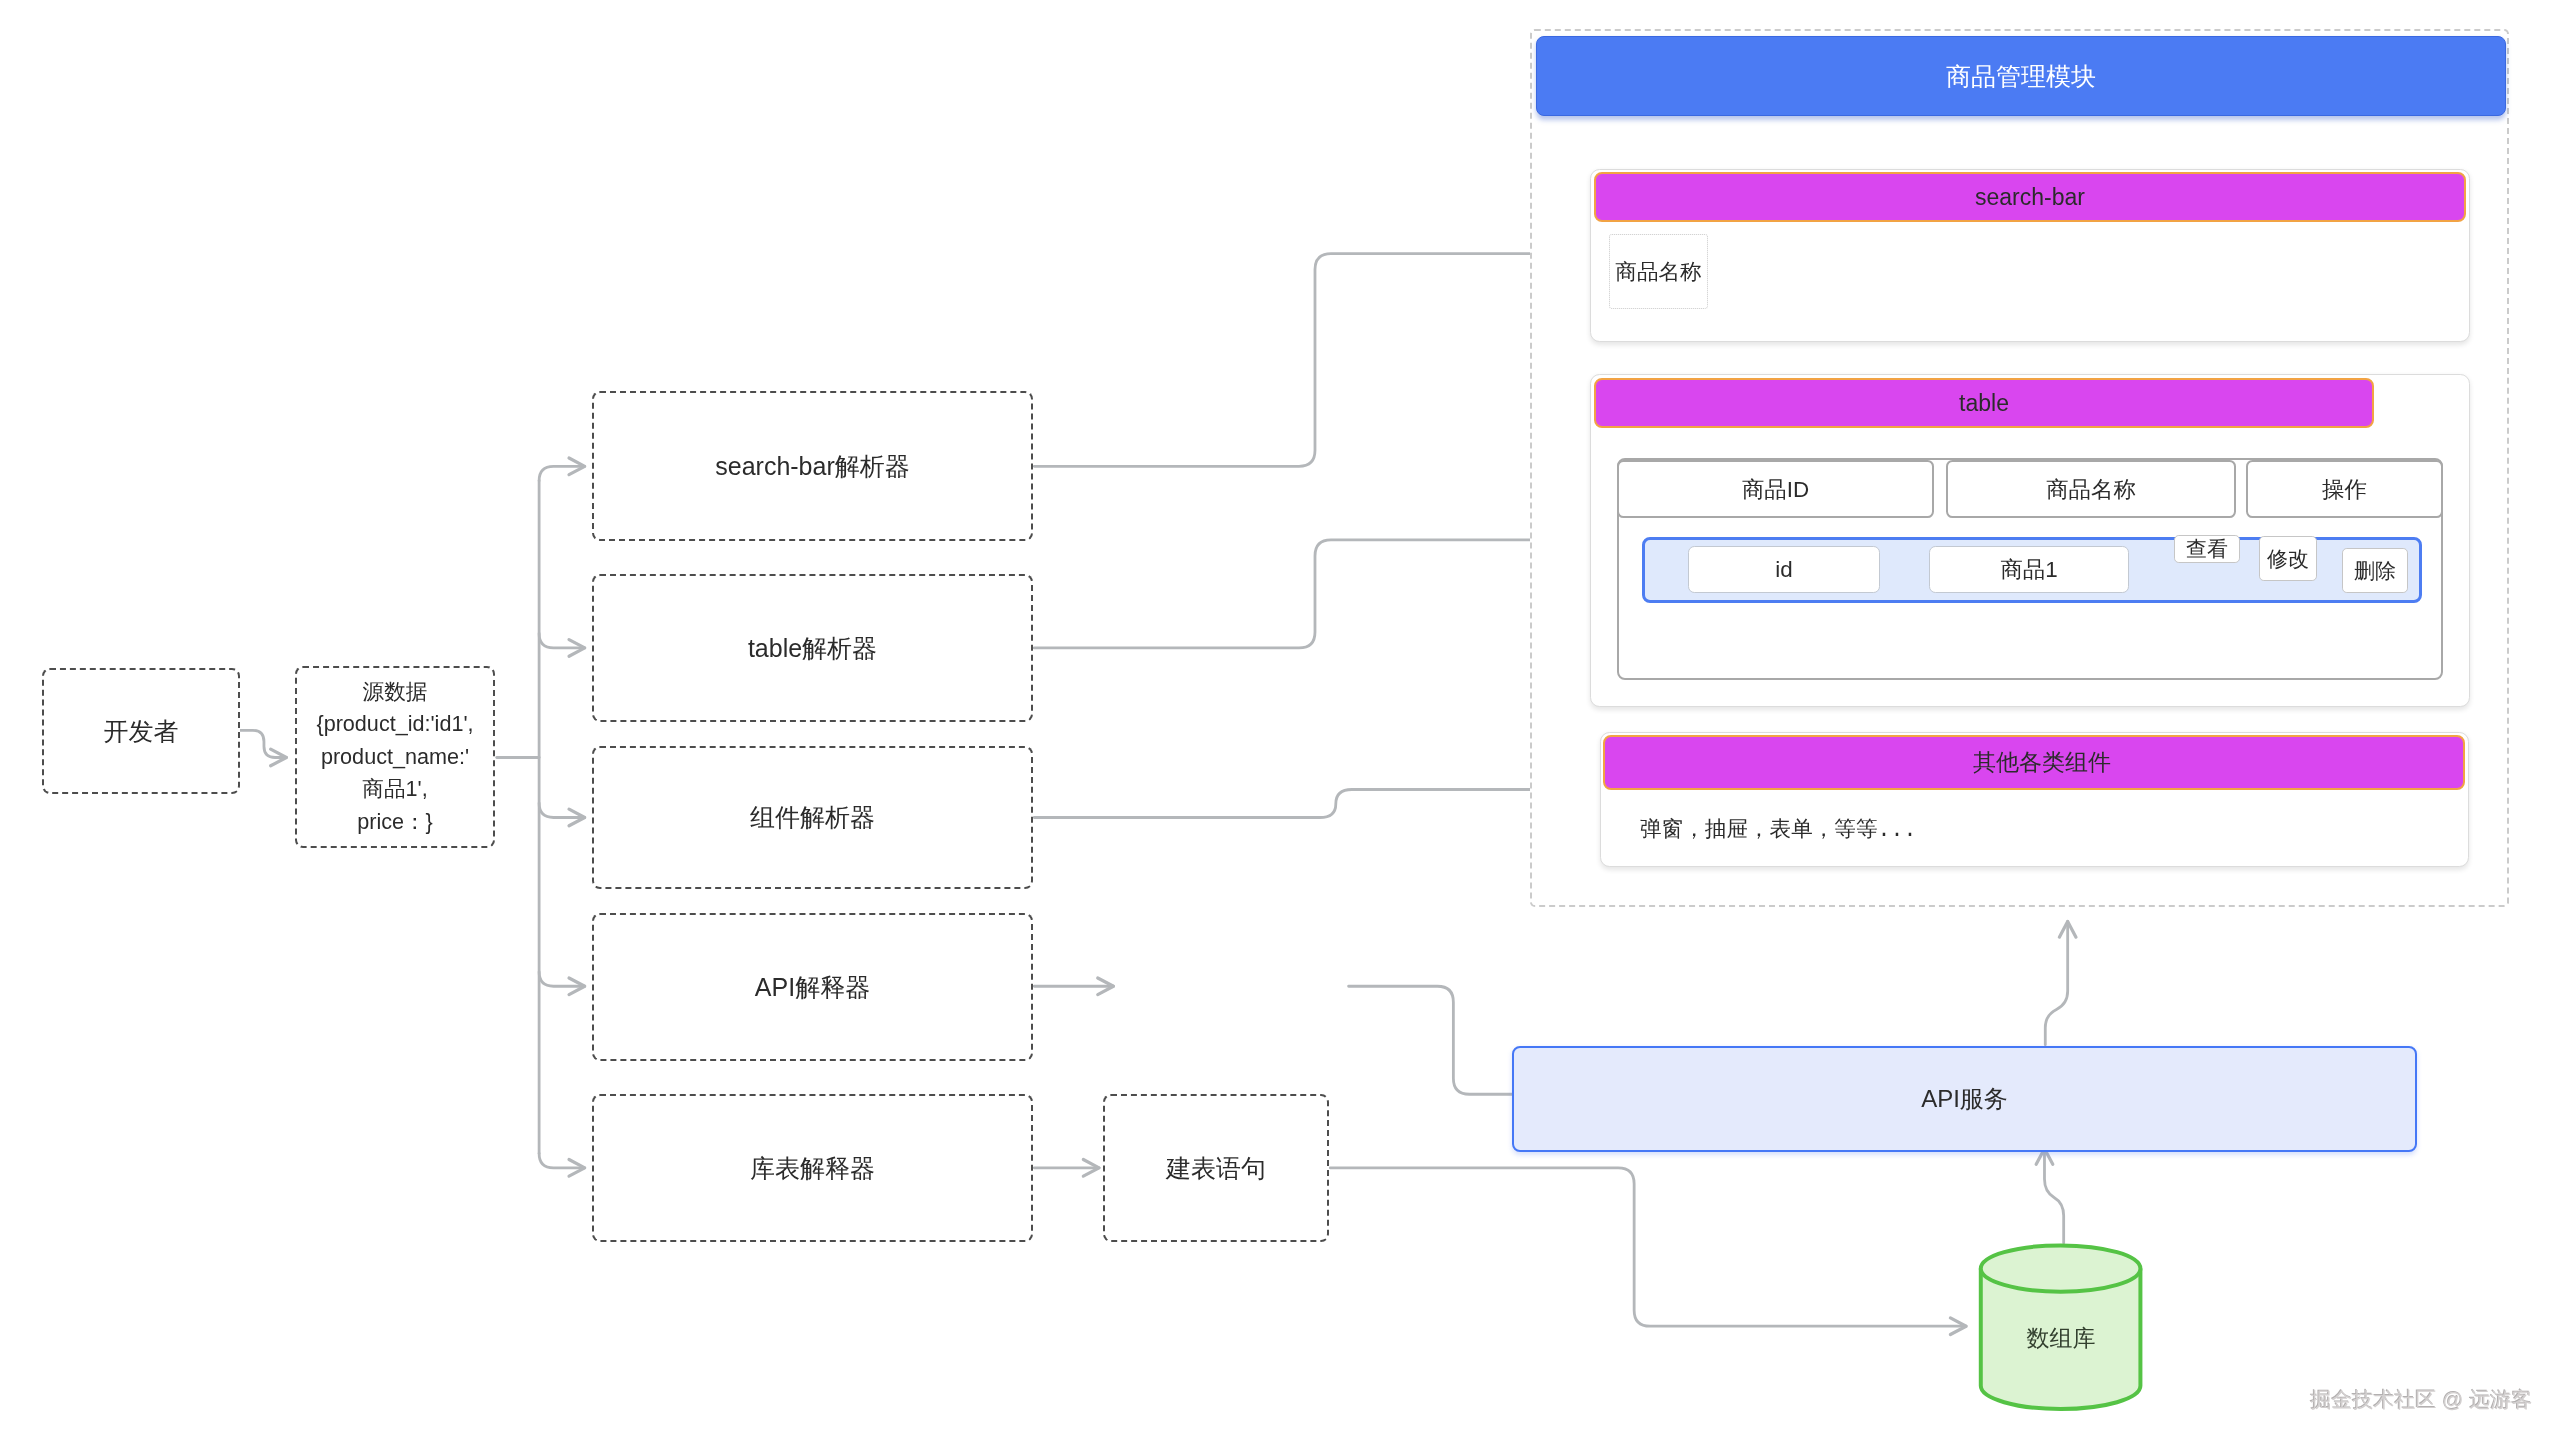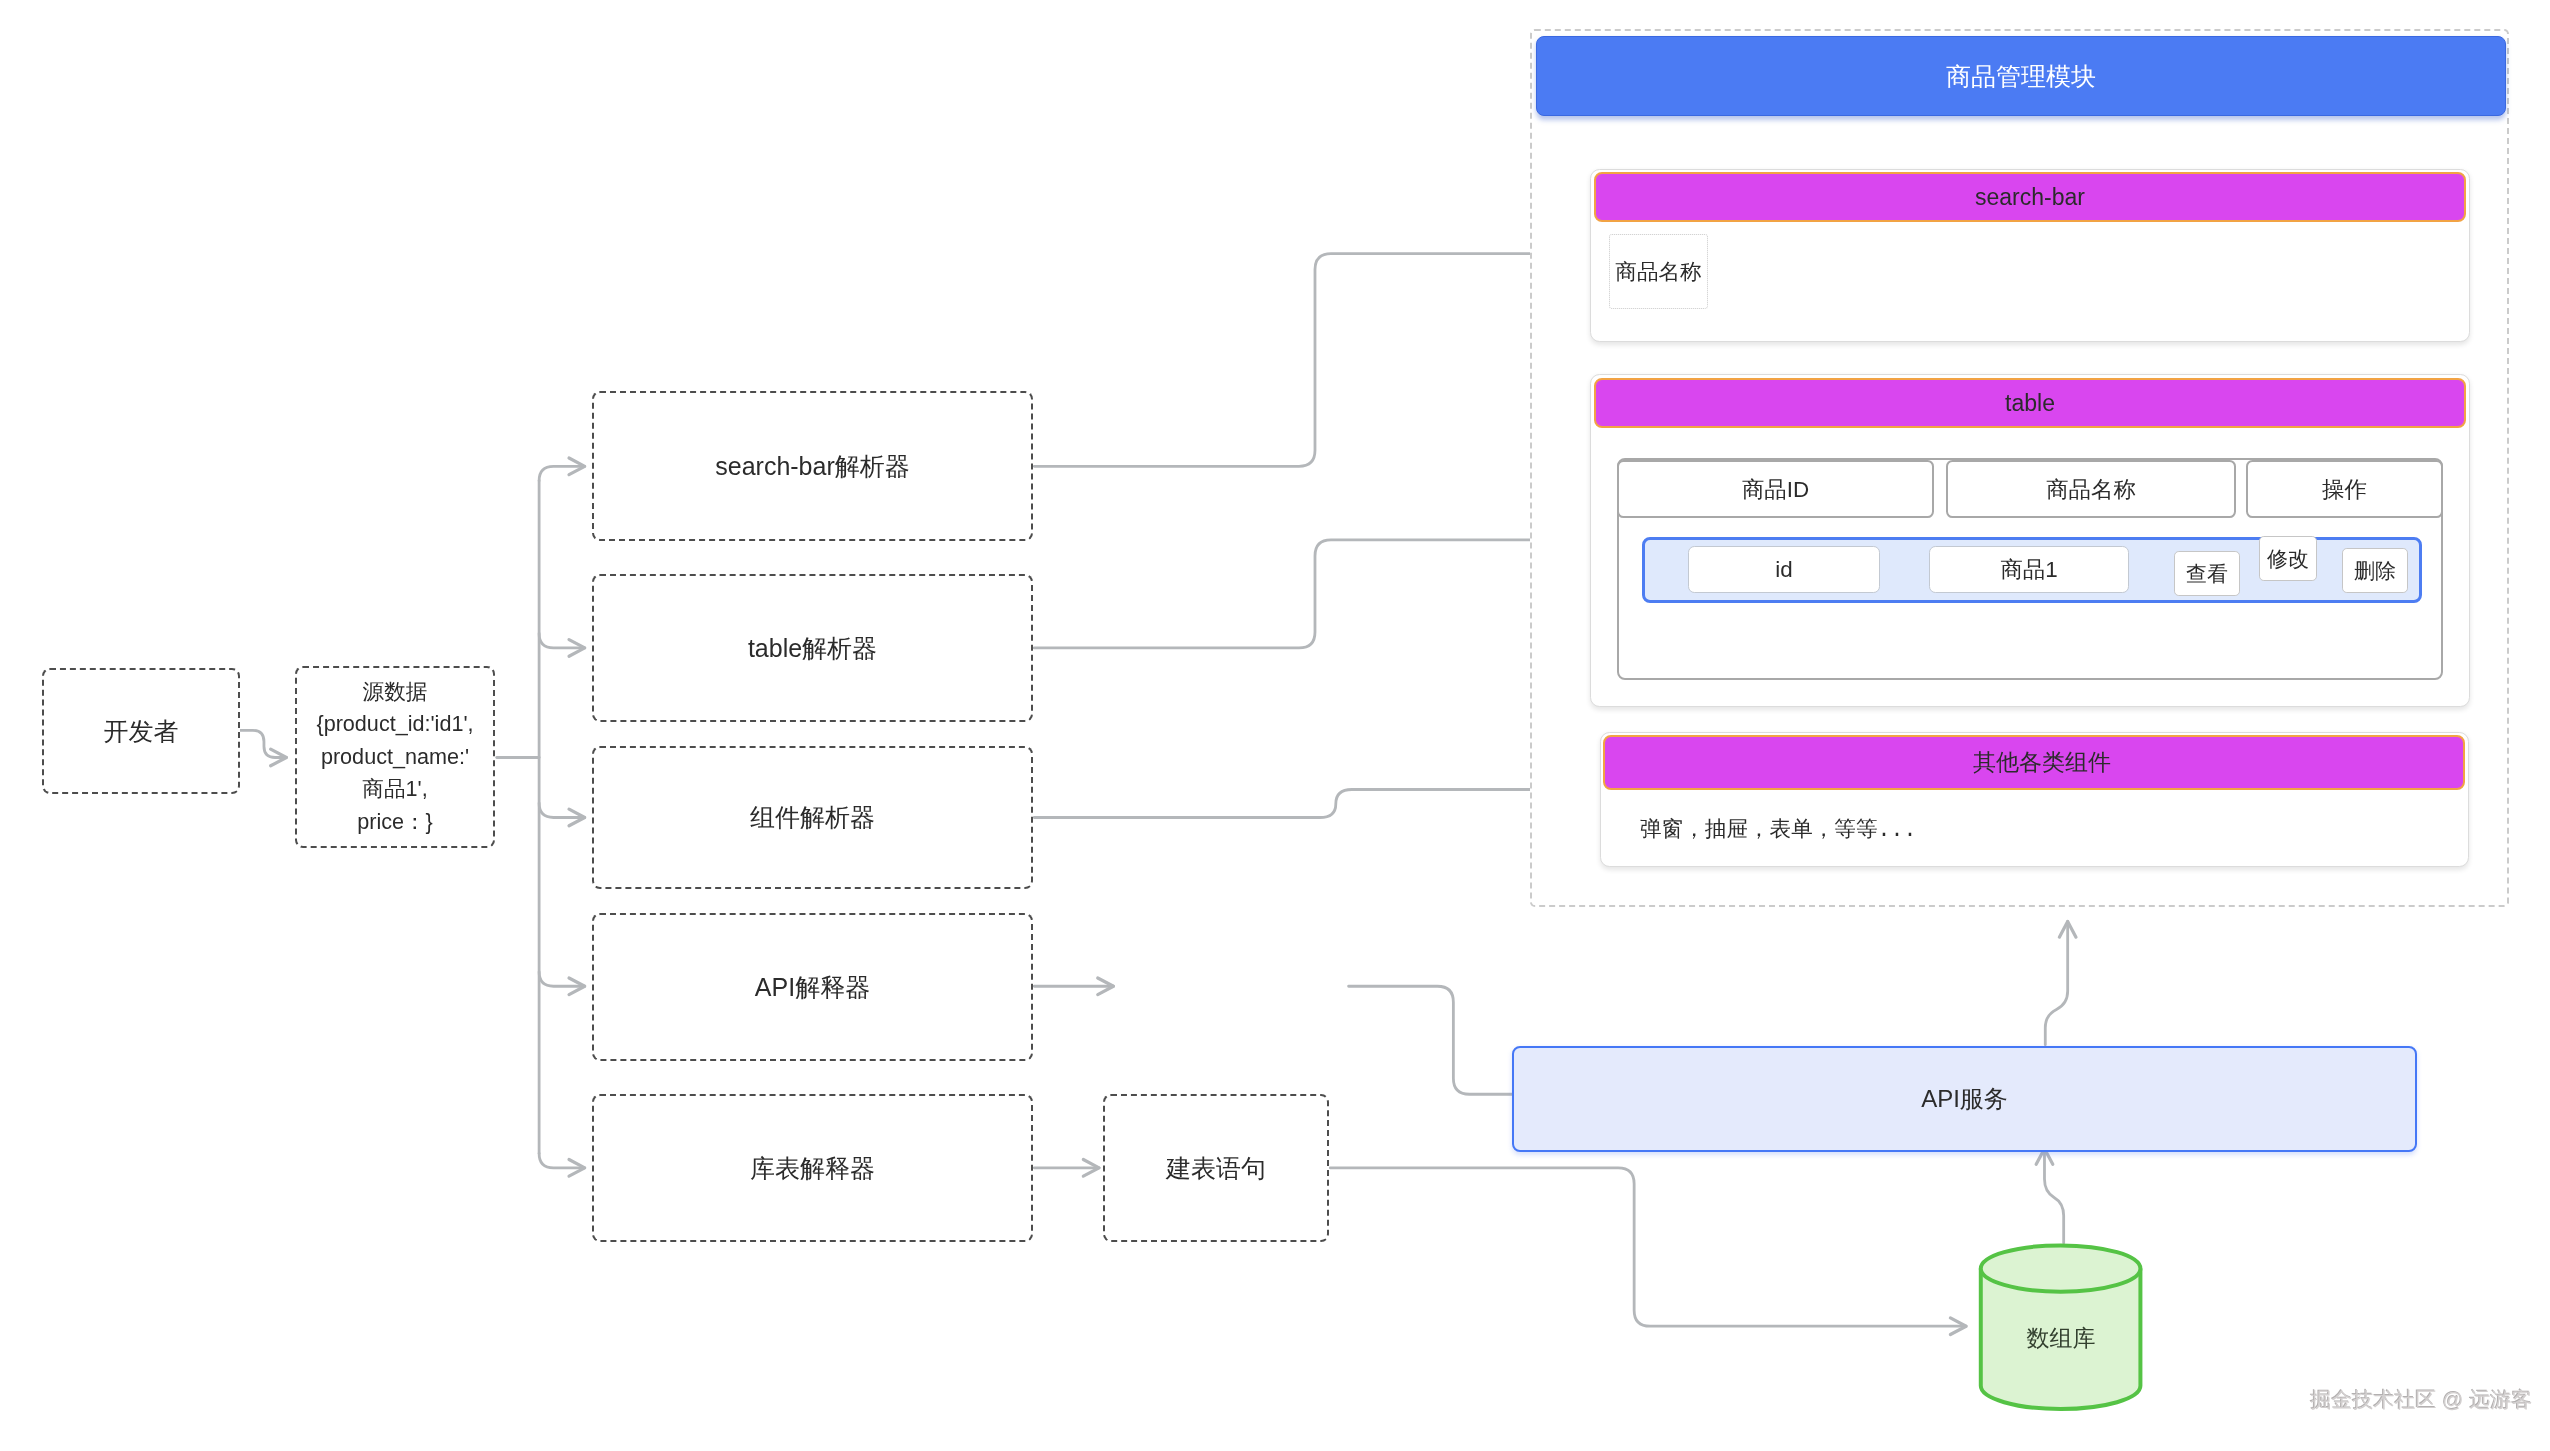--- a/index.html
+++ b/index.html
@@ -133,41 +133,41 @@
 
   <div class="abs node card" style="left:1590px;top:169px;width:880px;height:173px;"></div>
   <div class="abs node orange-header" style="left:1594px;top:172px;width:872px;height:50px;">
     <span>search-bar</span>
   </div>
   <div class="abs node dotted-box" style="left:1609px;top:234px;width:99px;height:75px;">
     <span>商品名称</span>
   </div>
 
   <div class="abs node card" style="left:1590px;top:374px;width:880px;height:333px;"></div>
-  <div class="abs node orange-header" style="left:1594px;top:378px;width:872px;height:50px;">
+  <div class="abs node orange-header" style="left:1594px;top:378px;width:780px;height:50px;">
     <span>table</span>
   </div>
   <div class="abs node table-body" style="left:1617px;top:458px;width:826px;height:222px;"></div>
   <div class="abs node gray-cell" style="left:1617px;top:460px;width:317px;height:58px;">
     <span>商品ID</span>
   </div>
   <div class="abs node gray-cell" style="left:1946px;top:460px;width:290px;height:58px;">
     <span>商品名称</span>
   </div>
   <div class="abs node gray-cell" style="left:2246px;top:460px;width:197px;height:58px;">
     <span>操作</span>
   </div>
   <div class="abs node blue-row" style="left:1642px;top:537px;width:780px;height:66px;"></div>
   <div class="abs node white-chip" style="left:1688px;top:546px;width:192px;height:47px;">
     <span>id</span>
   </div>
   <div class="abs node white-chip" style="left:1929px;top:546px;width:200px;height:47px;">
     <span>商品1</span>
   </div>
-  <div class="abs node mini-btn" style="left:2174px;top:551px;width:66px;height:45px;">
+  <div class="abs node mini-btn" style="left:2174px;top:535px;width:66px;height:28px;">
     <span>查看</span>
   </div>
   <div class="abs node mini-btn" style="left:2259px;top:536px;width:58px;height:45px;">
     <span>修改</span>
   </div>
   <div class="abs node mini-btn" style="left:2342px;top:548px;width:66px;height:45px;">
     <span>删除</span>
   </div>
 
   <div class="abs node card" style="left:1600px;top:732px;width:869px;height:135px;"></div>

